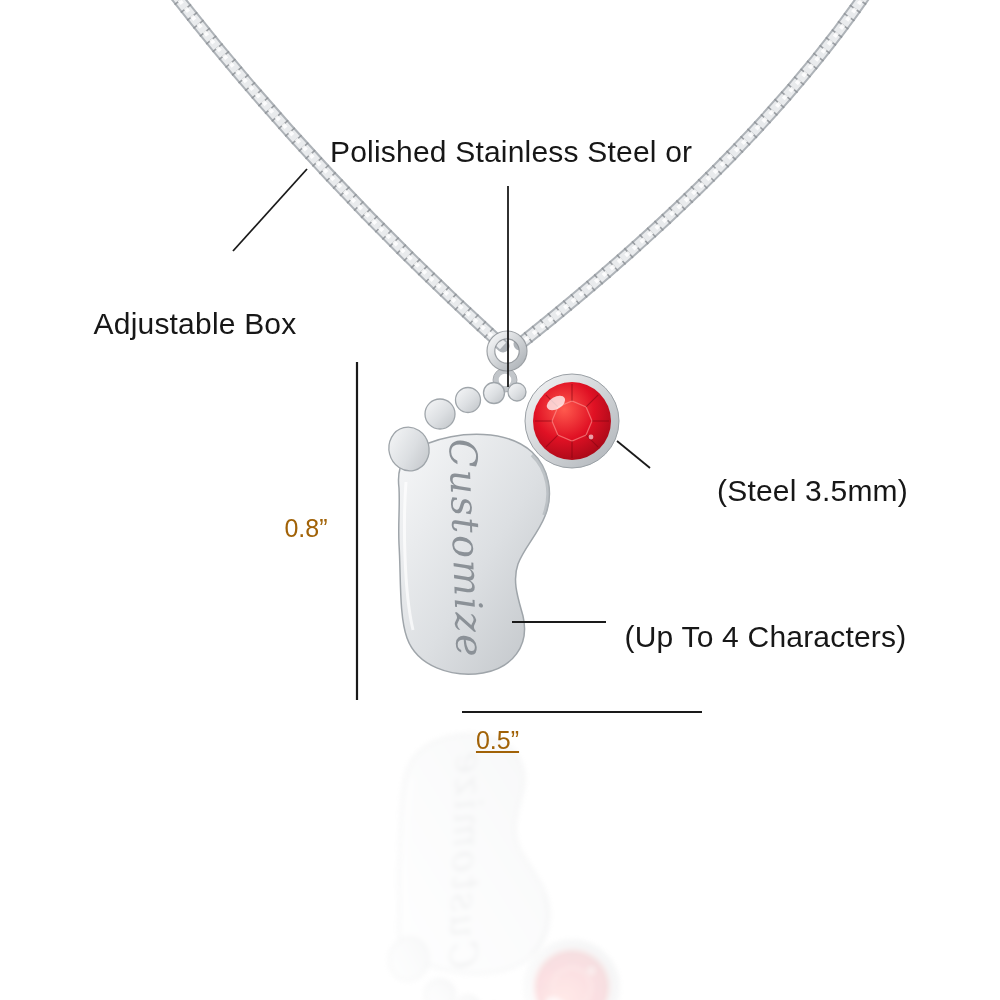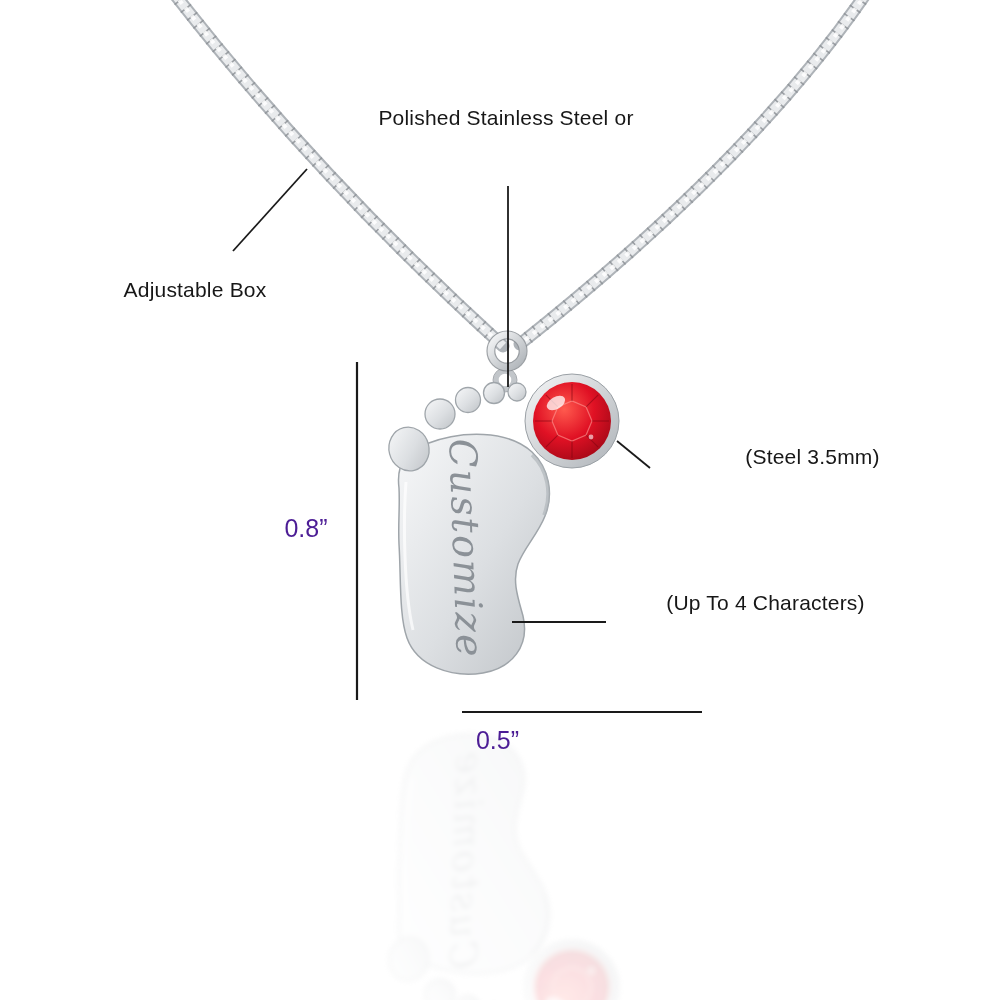--- a/index.html
+++ b/index.html
@@ -15,32 +15,33 @@
     background: #ffffff;
     overflow: hidden;
   }
   .scene svg {
     position: absolute;
     inset: 0;
   }
   .label {
     position: absolute;
     text-align: center;
-    font-size: 21px;
+    font-size: 30px;
     line-height: 1.42;
     font-weight: 500;
     color: #171717;
     letter-spacing: 0.2px;
     white-space: nowrap;
+    margin-top: 28px;
   }
   .measure {
     position: absolute;
     font-size: 25px;
     font-weight: 500;
-    color: #4c1d95;
+    color: #a16207;
     text-align: center;
     white-space: nowrap;
   }
 </style>
 </head>
 <body>
 
 <div class="scene">
 
   <svg viewBox="0 0 1000 1000" width="1000" height="1000">
@@ -159,17 +160,17 @@
   </div>
 
   <div class="label" style="left:598px; top:588px; width:335px;">
     <div>(Up To 4 Characters)</div>
   </div>
 
   <div class="measure" style="left:270px; top:514px; width:72px;">
     <span>0.8”</span>
   </div>
 
-  <div class="measure" style="left:455px; top:726px; width:85px;">
+  <div class="measure" style="left:455px; top:726px; width:85px;text-decoration:underline;">
     <span>0.5”</span>
   </div>
 
 </div>
 
 </body></html>

